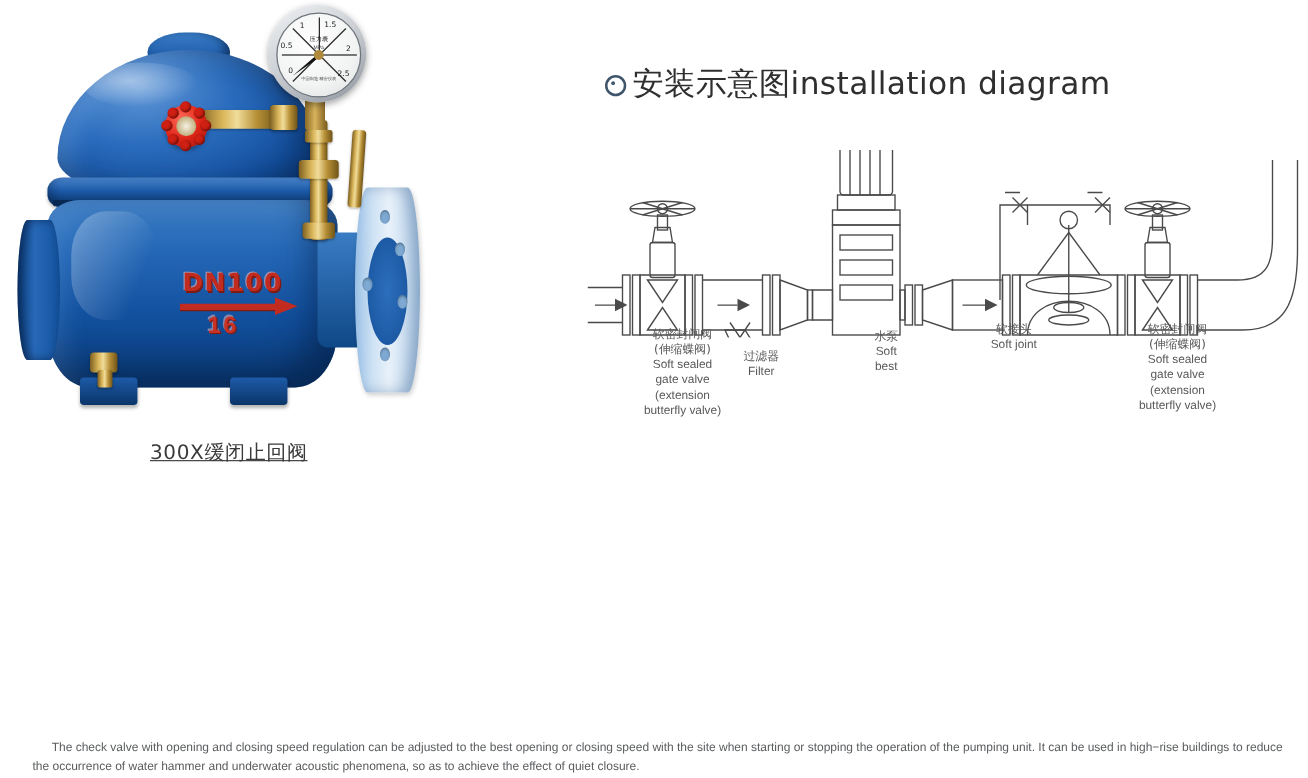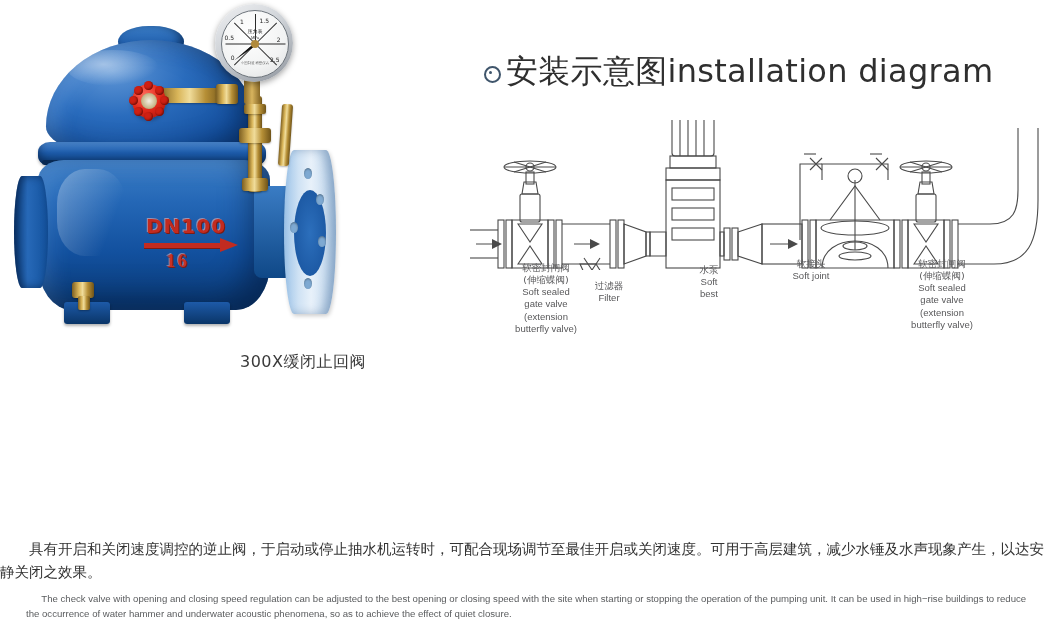--- a/index.html
+++ b/index.html
@@ -69,21 +69,21 @@
     color:#c22b20;letter-spacing:1px;
     text-shadow:1px 1px 0 #7d1b13, -1px -1px 0 rgba(255,190,180,.55);
     font-family:"DejaVu Sans",sans-serif;
   }
   .cast-arrow{position:absolute;left:6px;top:26px;width:100px;height:10px;}
   .cast-arrow .shaft{position:absolute;left:0;top:3px;width:80px;height:5px;background:#c22b20;box-shadow:0 1px 0 #7d1b13;}
   .cast-arrow .head{position:absolute;left:76px;top:-2px;width:0;height:0;border-top:7px solid transparent;border-bottom:7px solid transparent;border-left:18px solid #c22b20;}
   .cast-16{
     position:absolute;left:28px;top:36px;font-size:19px;font-weight:bold;color:#c83124;
     text-shadow:1px 1px 0 #7d1b13,-1px -1px 0 rgba(255,190,180,.5);
-    font-family:Liberation Serif, serif;letter-spacing:2px;
+    font-family:Liberation Sans, sans-serif;letter-spacing:2px;
   }
   
   .flange-right{
     position:absolute;left:276px;top:150px;width:52px;height:164px;
     background:linear-gradient(90deg,#9cc3e8 0%,#cfe2f4 28%,#e8f1fa 52%,#b9d3ec 100%);
     border-radius:10px/50%;
     box-shadow:inset -6px 0 10px rgba(40,80,130,.35), 1px 2px 4px rgba(0,0,0,.2);
   }
   .flange-right .hub{
     position:absolute;left:10px;top:40px;width:32px;height:86px;
@@ -157,39 +157,39 @@
     content:"";position:absolute;left:9px;top:9px;width:16px;height:16px;border-radius:50%;
     background:radial-gradient(circle,#f5f0e2 0%,#c9b98c 60%,#8c7a46 100%);
   }
   .wheel-lobe{position:absolute;width:9px;height:9px;border-radius:50%;background:#cf2013;box-shadow:inset -1px -1px 2px rgba(90,10,5,.8);}
   .copper-svg{position:absolute;left:30px;top:84px;}
   .copper-fitting{position:absolute;left:64px;top:282px;width:22px;height:16px;border-radius:3px;}
   .copper-fitting2{position:absolute;left:70px;top:296px;width:12px;height:14px;border-radius:2px;}
 
   
   .photo-caption{
-    position:absolute;left:0;top:352px;width:366px;text-align:right;color:#4a4a4a;
+    position:absolute;left:0;top:352px;width:366px;text-align:center;color:#4a4a4a;text-decoration:underline;
   }
   .cap-cn{font-size:16px;color:#3a3a3a;letter-spacing:.5px;font-family:"DejaVu Sans",sans-serif;}
   .cap-en{font-size:13px;color:#55585b;margin-top:3px;font-family:"Liberation Sans",sans-serif;}
 
   
   .section-title{
     position:absolute;left:484px;top:50px;display:flex;align-items:center;gap:5px;
   }
   .bullet-ring{
     width:13px;height:13px;border-radius:50%;border:2px solid #3f556b;
     display:inline-block;position:relative;flex:none;margin-top:4px;
   }
   .bullet-ring:after{
     content:"";position:absolute;left:3px;top:3px;width:3px;height:3px;border-radius:50%;
     background:#3f556b;
   }
   .title-text{
-    font-size:32px;color:#2f2f2f;font-family:"DejaVu Sans",sans-serif;letter-spacing:.3px;white-space:nowrap;
+    font-size:25px;color:#2f2f2f;font-family:"DejaVu Sans",sans-serif;letter-spacing:.3px;white-space:nowrap;
   }
 
   
   .diagram{position:absolute;left:470px;top:120px;width:576px;height:250px;}
   .diagram svg{display:block;}
 
   
   .dlabel{
     position:absolute;text-align:center;font-size:9.5px;line-height:1.28;color:#58585a;
     font-family:"DejaVu Sans",sans-serif;
@@ -462,16 +462,15 @@
 
   <div class="dlabel lbl-gate2">
     <div>软密封闸阀</div>
     <div>(伸缩蝶阀)</div>
     <div class="en">Soft sealed</div>
     <div class="en">gate valve</div>
     <div class="en">(extension</div>
     <div class="en">butterfly valve)</div>
   </div>
 
-  <div class="desc-cn">具有开启和关闭速度调控的逆止阀，于启动或停止抽水机运转时，可配合现场调节至最佳开启或关闭速度。可用于高层建筑，减少水锤及水声现象产生，以达安静关闭之效果。</div>
   <div class="desc-en">The check valve with opening and closing speed regulation can be adjusted to the best opening or closing speed with the site when starting or stopping the operation of the pumping unit. It can be used in high−rise buildings to reduce the occurrence of water hammer and underwater acoustic phenomena, so as to achieve the effect of quiet closure.</div>
 
 </div>
 
 </body></html>

